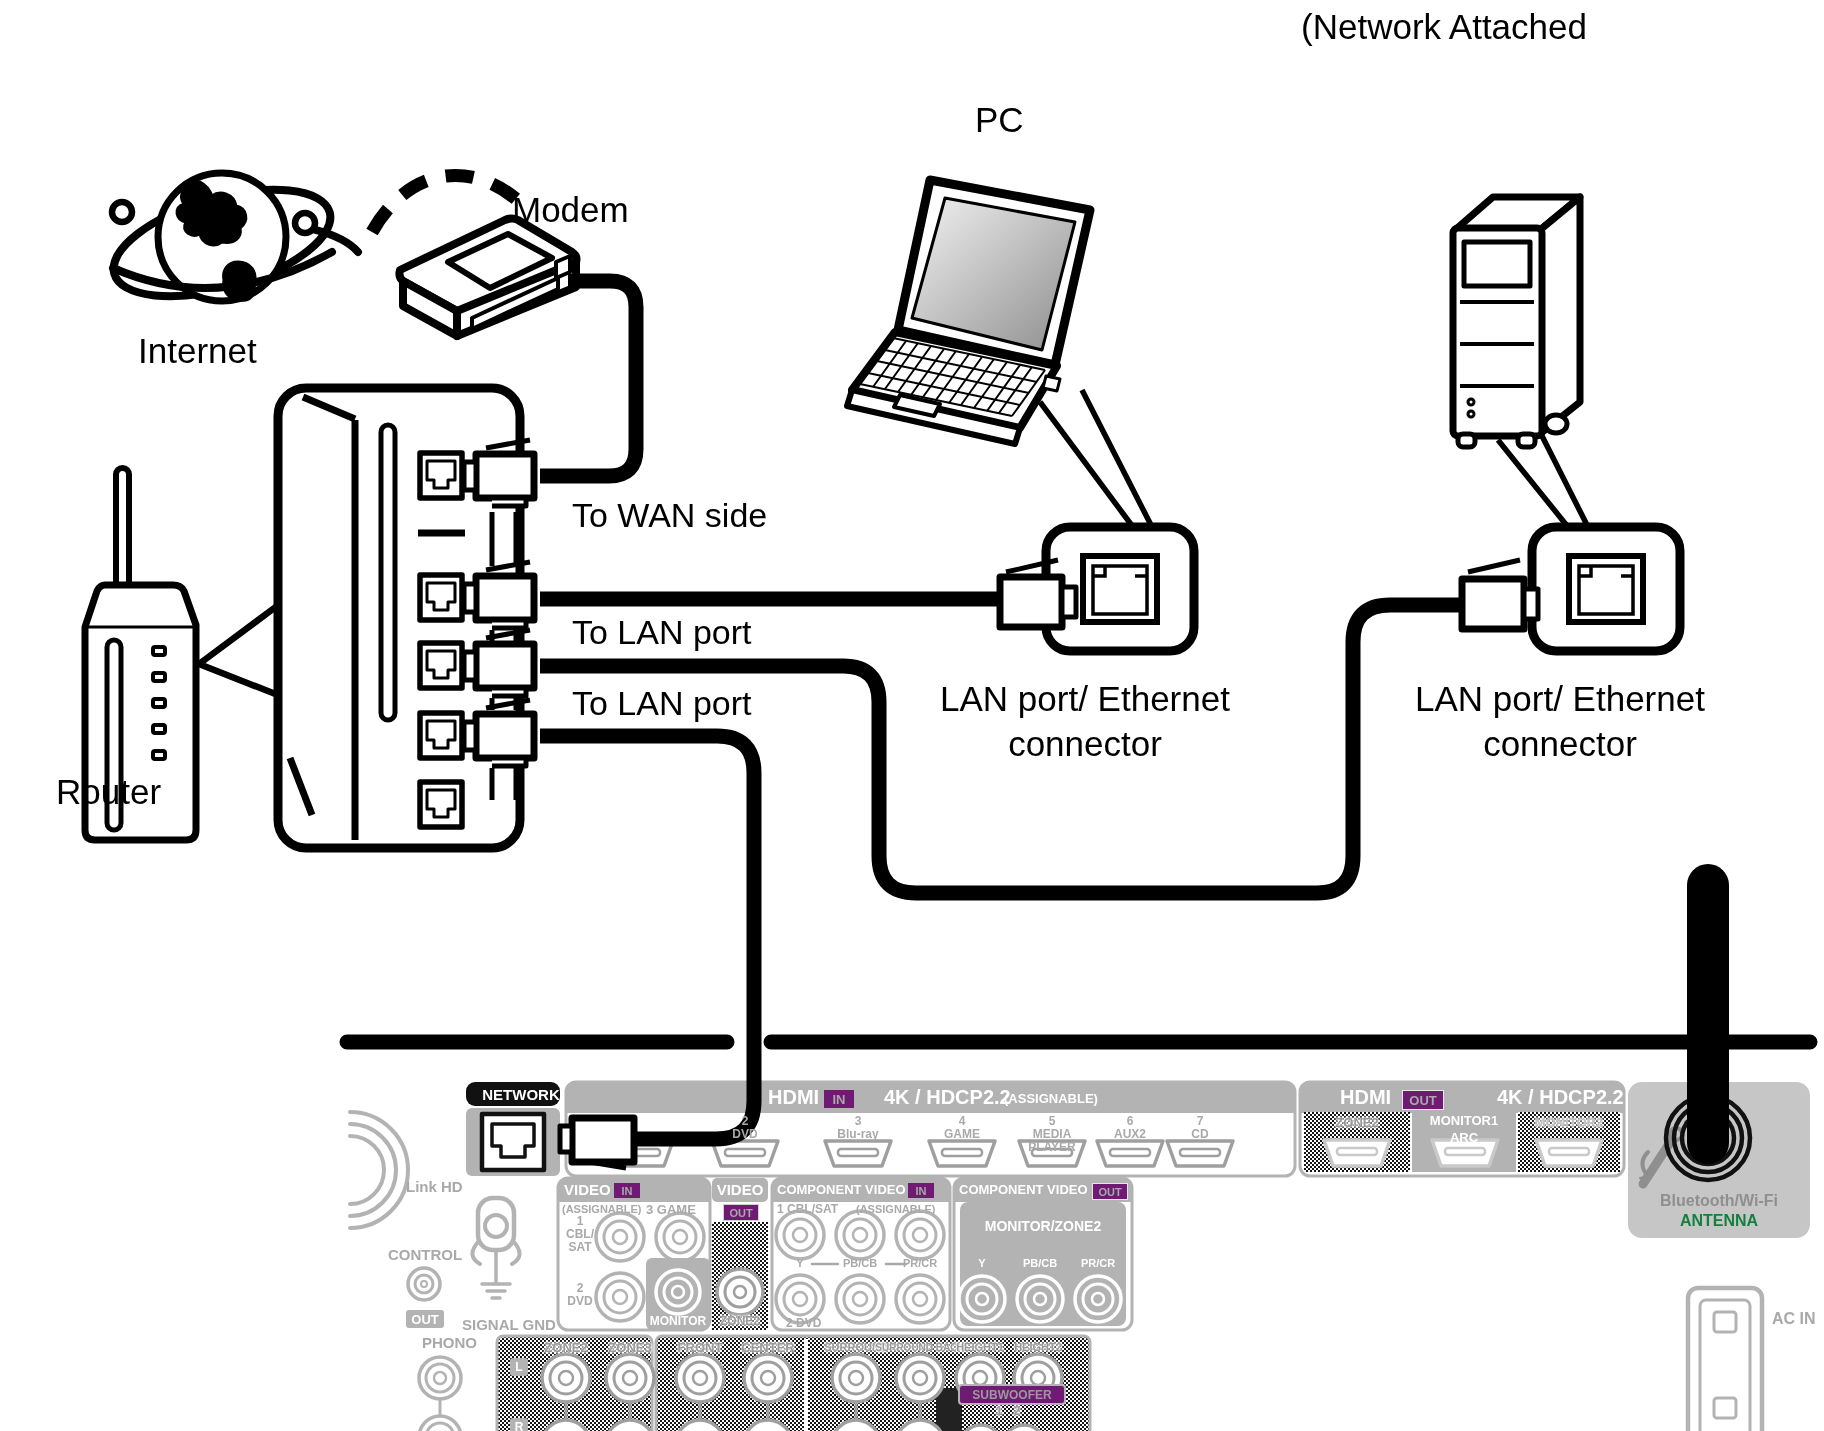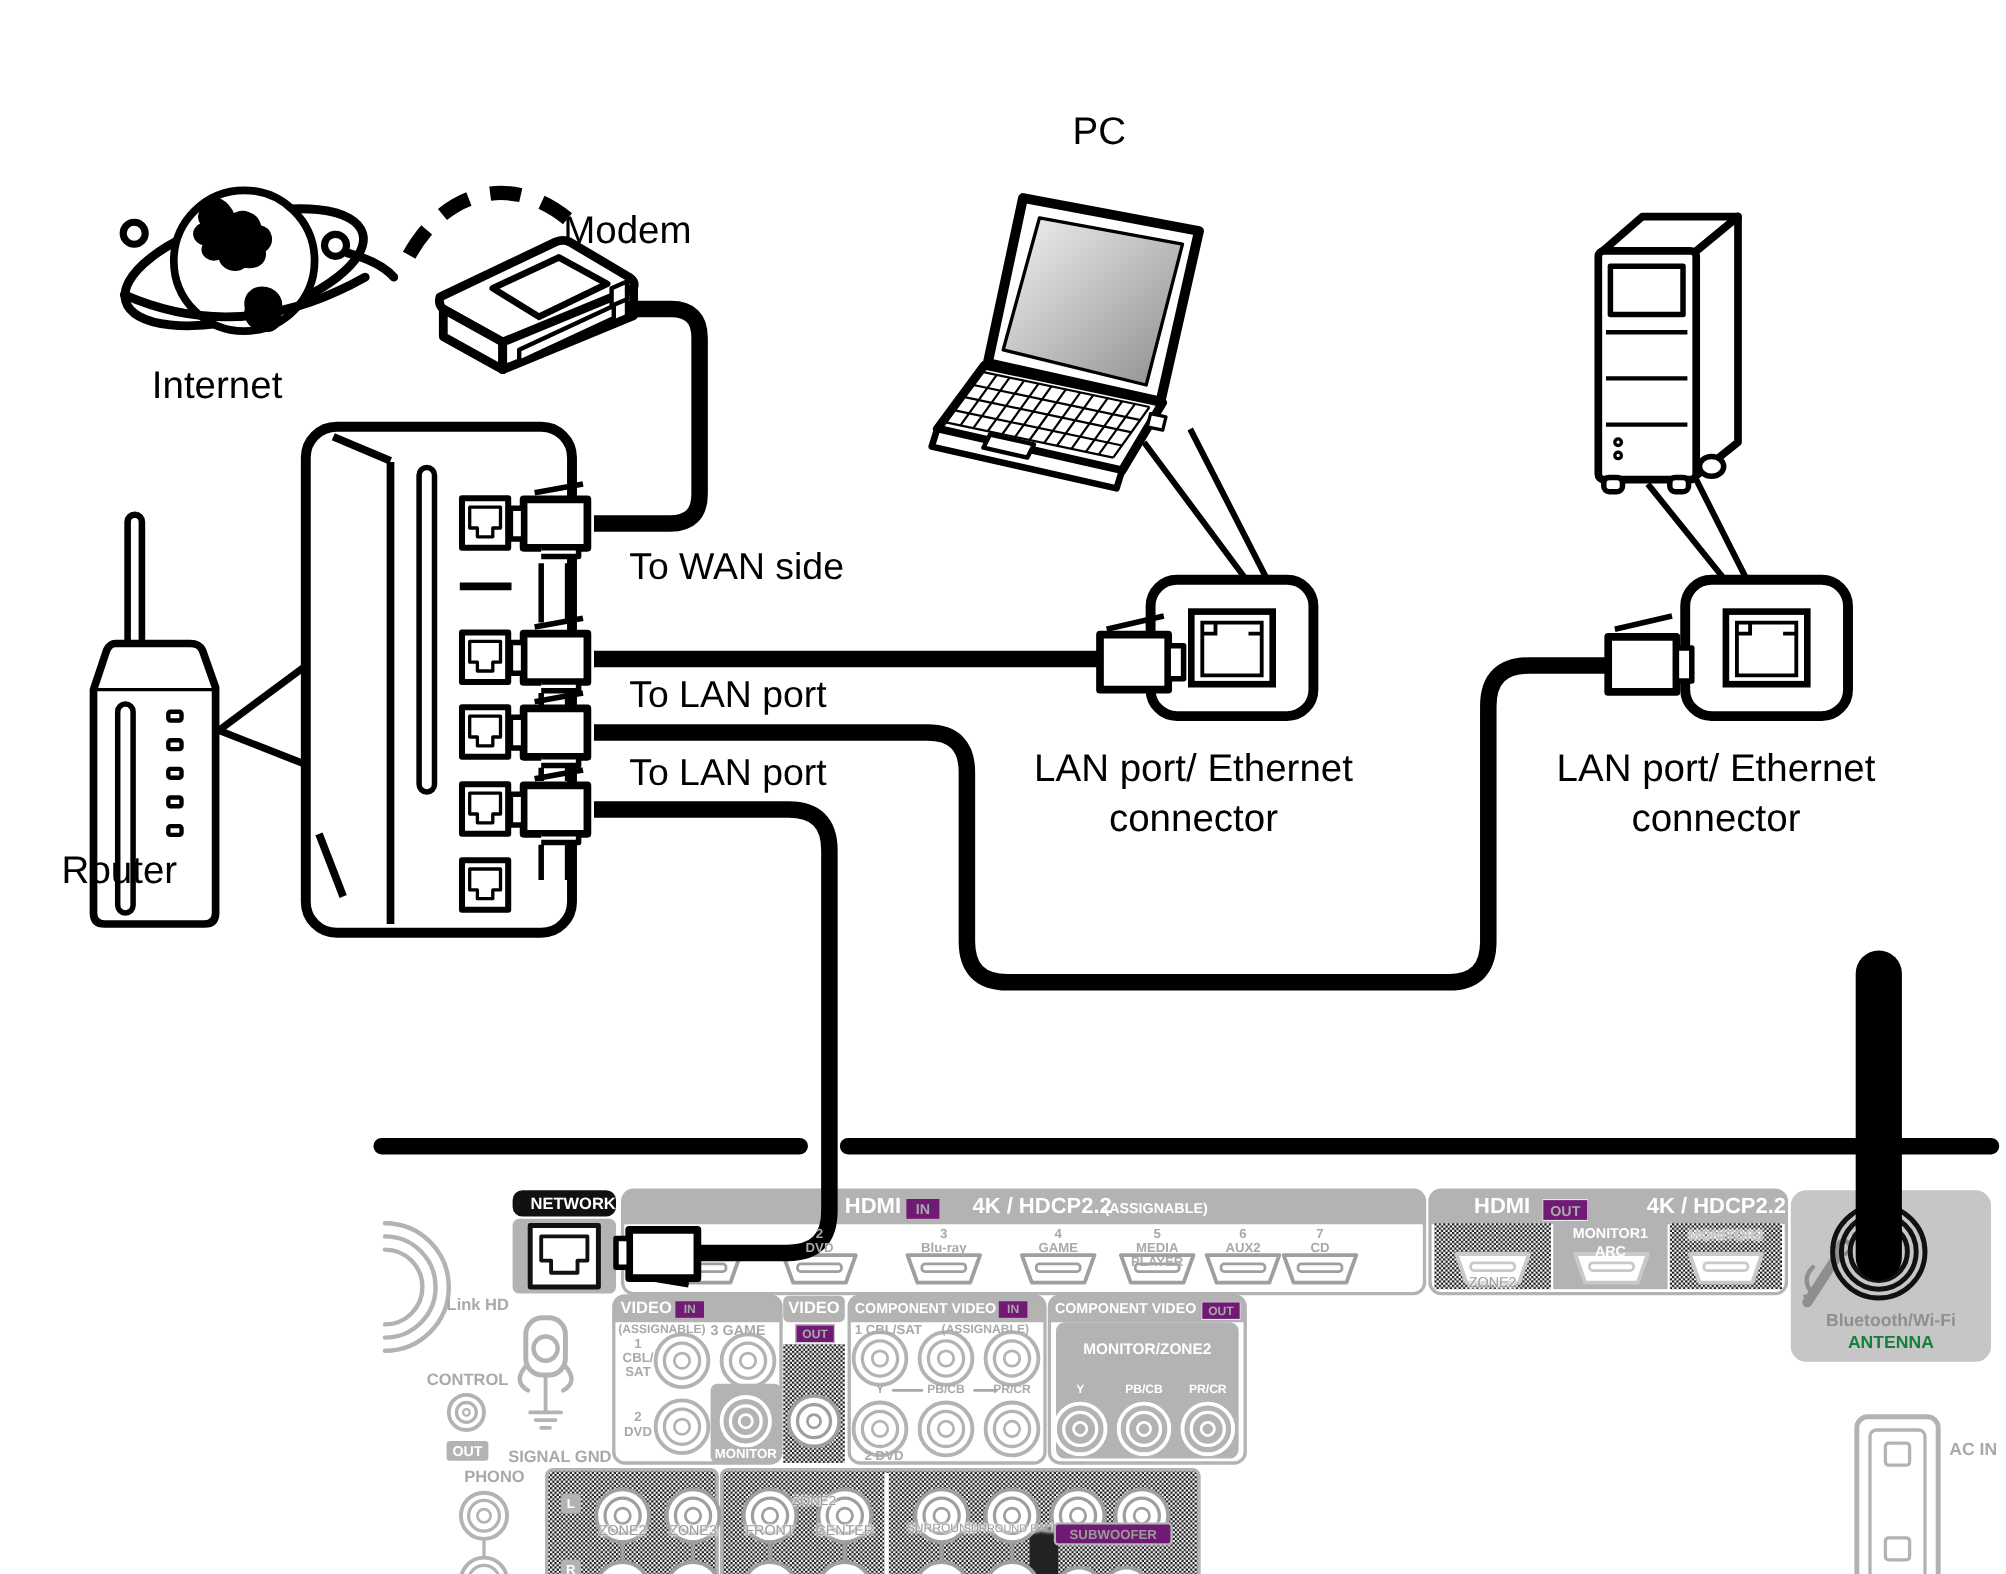--- a/index.html
+++ b/index.html
@@ -5,21 +5,21 @@
   html,body{margin:0;padding:0;background:#fff;}
   #stage{position:relative;width:1824px;height:1431px;background:#fff;overflow:hidden;
          font-family:"Liberation Sans",sans-serif;}
   svg{position:absolute;left:0;top:0;}
   .t{position:absolute;white-space:nowrap;color:#000;font-family:"Liberation Sans",sans-serif;}
   .big{font-size:35px;line-height:40px;}
   .mid{font-size:34px;}
   .ctr{text-align:center;}
   .g{color:#a9a9a9;font-weight:bold;}
   .w{color:#fff;font-weight:bold;}
-  .hl{color:#9a9a9a;font-weight:normal;text-shadow:0 0 3px #fff,0 0 3px #fff,0 0 3px #fff;margin-top:43px;}
+  .hl{color:#9a9a9a;font-weight:bold;text-shadow:0 0 3px #fff,0 0 3px #fff,0 0 3px #fff;}
   .hl2{color:#c3c3c3;font-weight:bold;text-shadow:0 0 3px #fff,0 0 3px #fff;}
   .badge{position:absolute;background:#701a75;color:#a9a9a9;font-weight:bold;display:flex;
          align-items:center;justify-content:center;}
   .gbadge{position:absolute;background:#b3b3b3;color:#fff;font-weight:bold;display:flex;
           align-items:center;justify-content:center;border-radius:3px;}
   .stack{line-height:13px;text-align:center;}
 </style>
 </head>
 <body>
 
@@ -457,20 +457,21 @@
     </g>
   </g>
 </svg>
 
 <div class="t big" style="left:138px;top:331px">Internet</div>
 <div class="t big" style="left:512px;top:190px">Modem</div>
 <div class="t big" style="left:56px;top:772px">Router</div>
 <div class="t big" style="left:975px;top:100px">PC</div>
 
 <div class="t big ctr" style="left:1194px;top:3px;width:500px;line-height:47px">
+  <div>(Network Attached</div>
 </div>
 
 <div class="t mid" style="left:572px;top:496px">To WAN side</div>
 <div class="t mid" style="left:572px;top:613px">To LAN port</div>
 <div class="t mid" style="left:572px;top:684px">To LAN port</div>
 
 <div class="t big ctr" style="left:835px;top:676px;width:500px;line-height:45px">
   <div>LAN port/ Ethernet</div>
   <div>connector</div>
 </div>

